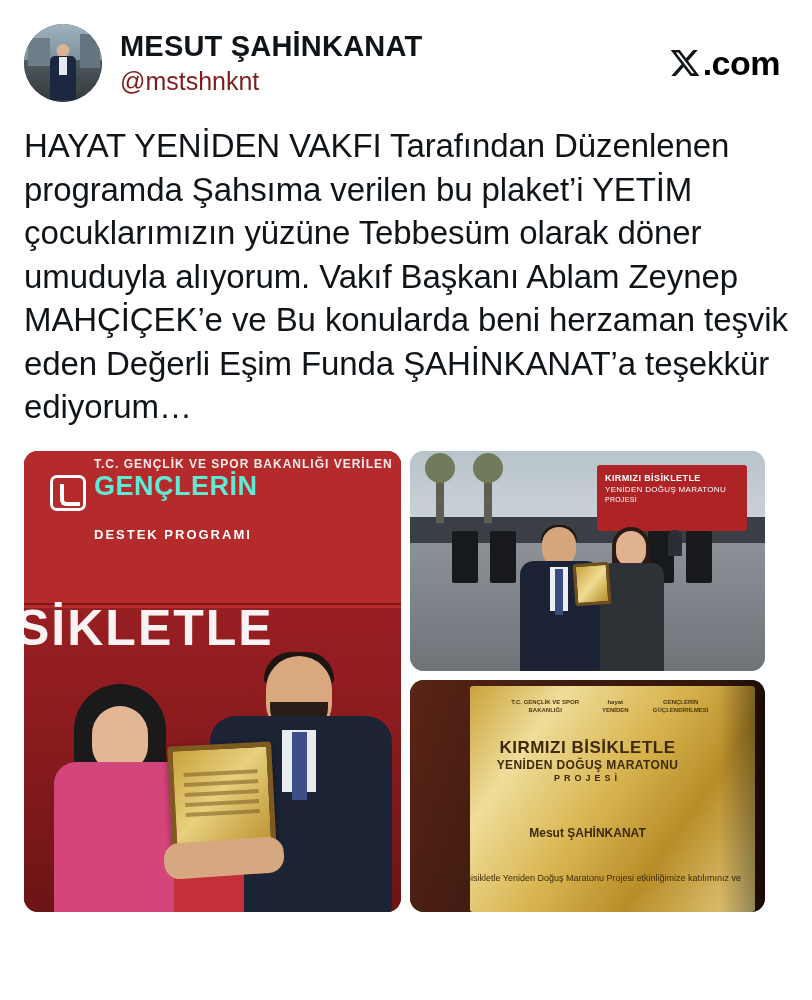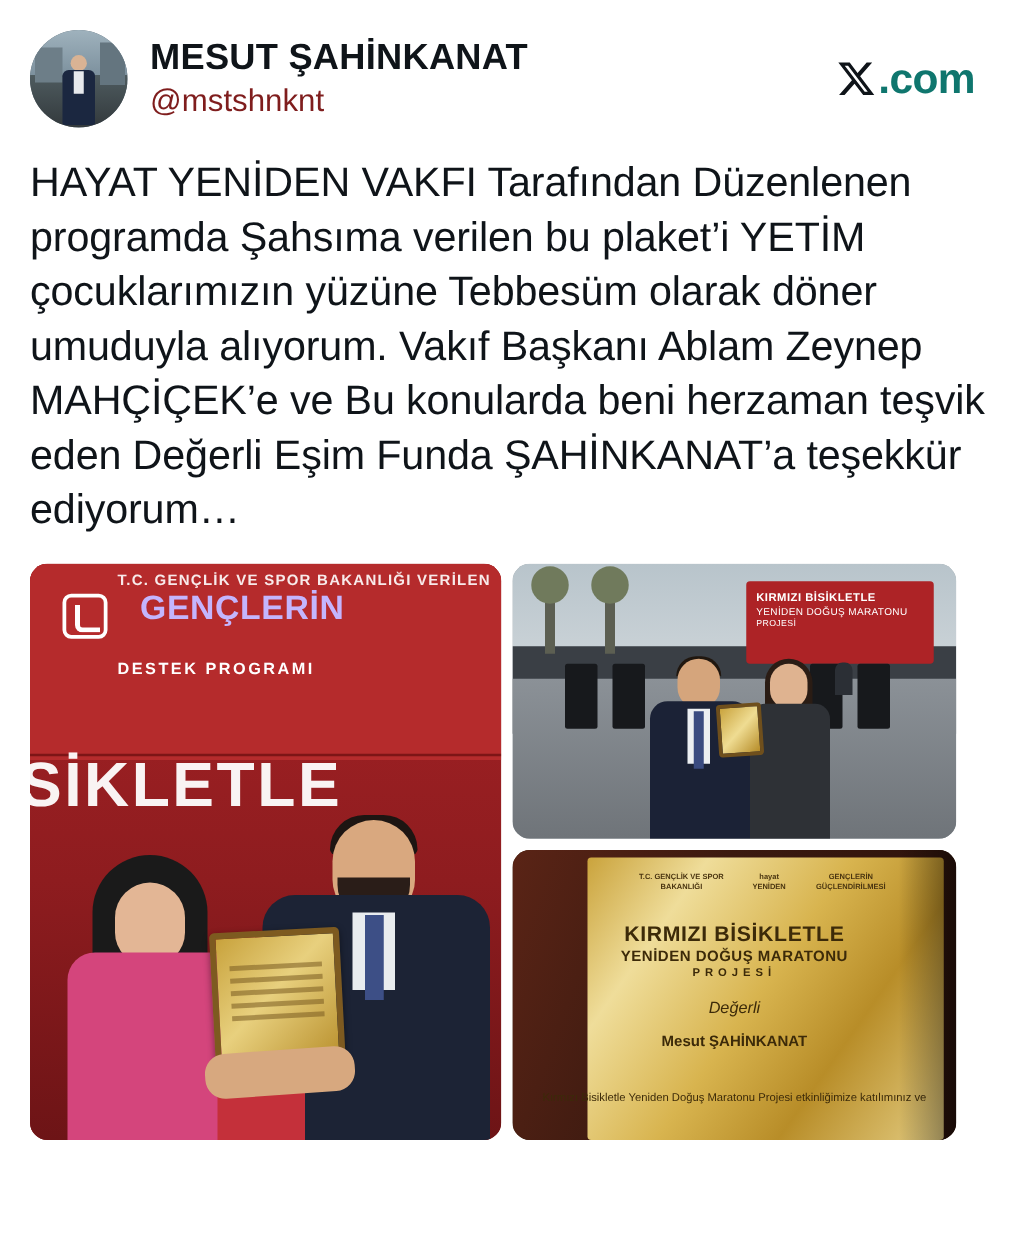--- a/index.html
+++ b/index.html
@@ -83,21 +83,21 @@
     color: #7f1d1d;
     line-height: 1.2;
     margin-top: 3px;
   }
   .brand {
     margin-left: auto;
     display: flex;
     align-items: center;
     font-size: 34px;
     font-weight: bold;
-    color: #0f766e;
+    color: #000000;
     padding-right: 8px;
   }
   .brand .xglyph {
     display: inline-block;
     width: 32px; height: 32px;
     margin-right: 2px;
     position: relative;
   }
   .brand .xglyph svg { display:block; }
   .brand .dotcom { letter-spacing: -0.5px; }
@@ -152,22 +152,22 @@
   .p1 .logo-box:after{
     content:""; position:absolute; left:7px; top:6px; width:16px; height:18px;
     border-left:4px solid #fff; border-bottom:4px solid #fff; border-radius:0 0 0 6px;
   }
   .p1 .t1 {
     position: absolute; left: 70px; top: 6px;
     color: #fff; font-weight: bold; font-size: 12px; letter-spacing: 1px;
     opacity:.9;
   }
   .p1 .t2 {
-    position: absolute; left: 88px; top: 20px;
-    color: #c4b5fd; font-weight: bold; font-size: 27px; letter-spacing: .5px;
+    position: absolute; left: 70px; top: 20px;
+    color: #5eead4; font-weight: bold; font-size: 27px; letter-spacing: .5px;
   }
   .p1 .t3 {
     position: absolute; left: 70px; top: 50px;
     color: #fff; font-weight: bold; font-size: 23px; letter-spacing: .5px;
   }
   .p1 .t4 {
     position: absolute; left: 70px; top: 76px;
     color: #fff; font-weight: bold; font-size: 13px; letter-spacing: 2px;
   }
   .p1 .bigword {
@@ -470,21 +470,20 @@
         <div class="wood"></div>
         <div class="gold"></div>
         <div class="logos">
           <div class="lg">T.C. GENÇLİK VE SPOR BAKANLIĞI</div>
           <div class="lg">hayat YENİDEN</div>
           <div class="lg">GENÇLERİN GÜÇLENDİRİLMESİ</div>
         </div>
         <div class="ttl a">KIRMIZI BİSİKLETLE</div>
         <div class="ttl b">YENİDEN DOĞUŞ MARATONU</div>
         <div class="ttl c">PROJESİ</div>
-        <div class="ital">Değerli</div>
         <div class="nm">Mesut ŞAHİNKANAT</div>
         <div class="body">Kırmızı Bisikletle
 Yeniden Doğuş Maratonu Projesi
 etkinliğimize katılımınız ve</div>
         <div class="shadow"></div>
       </div>
     </div>
 
   </div>
 </div>

